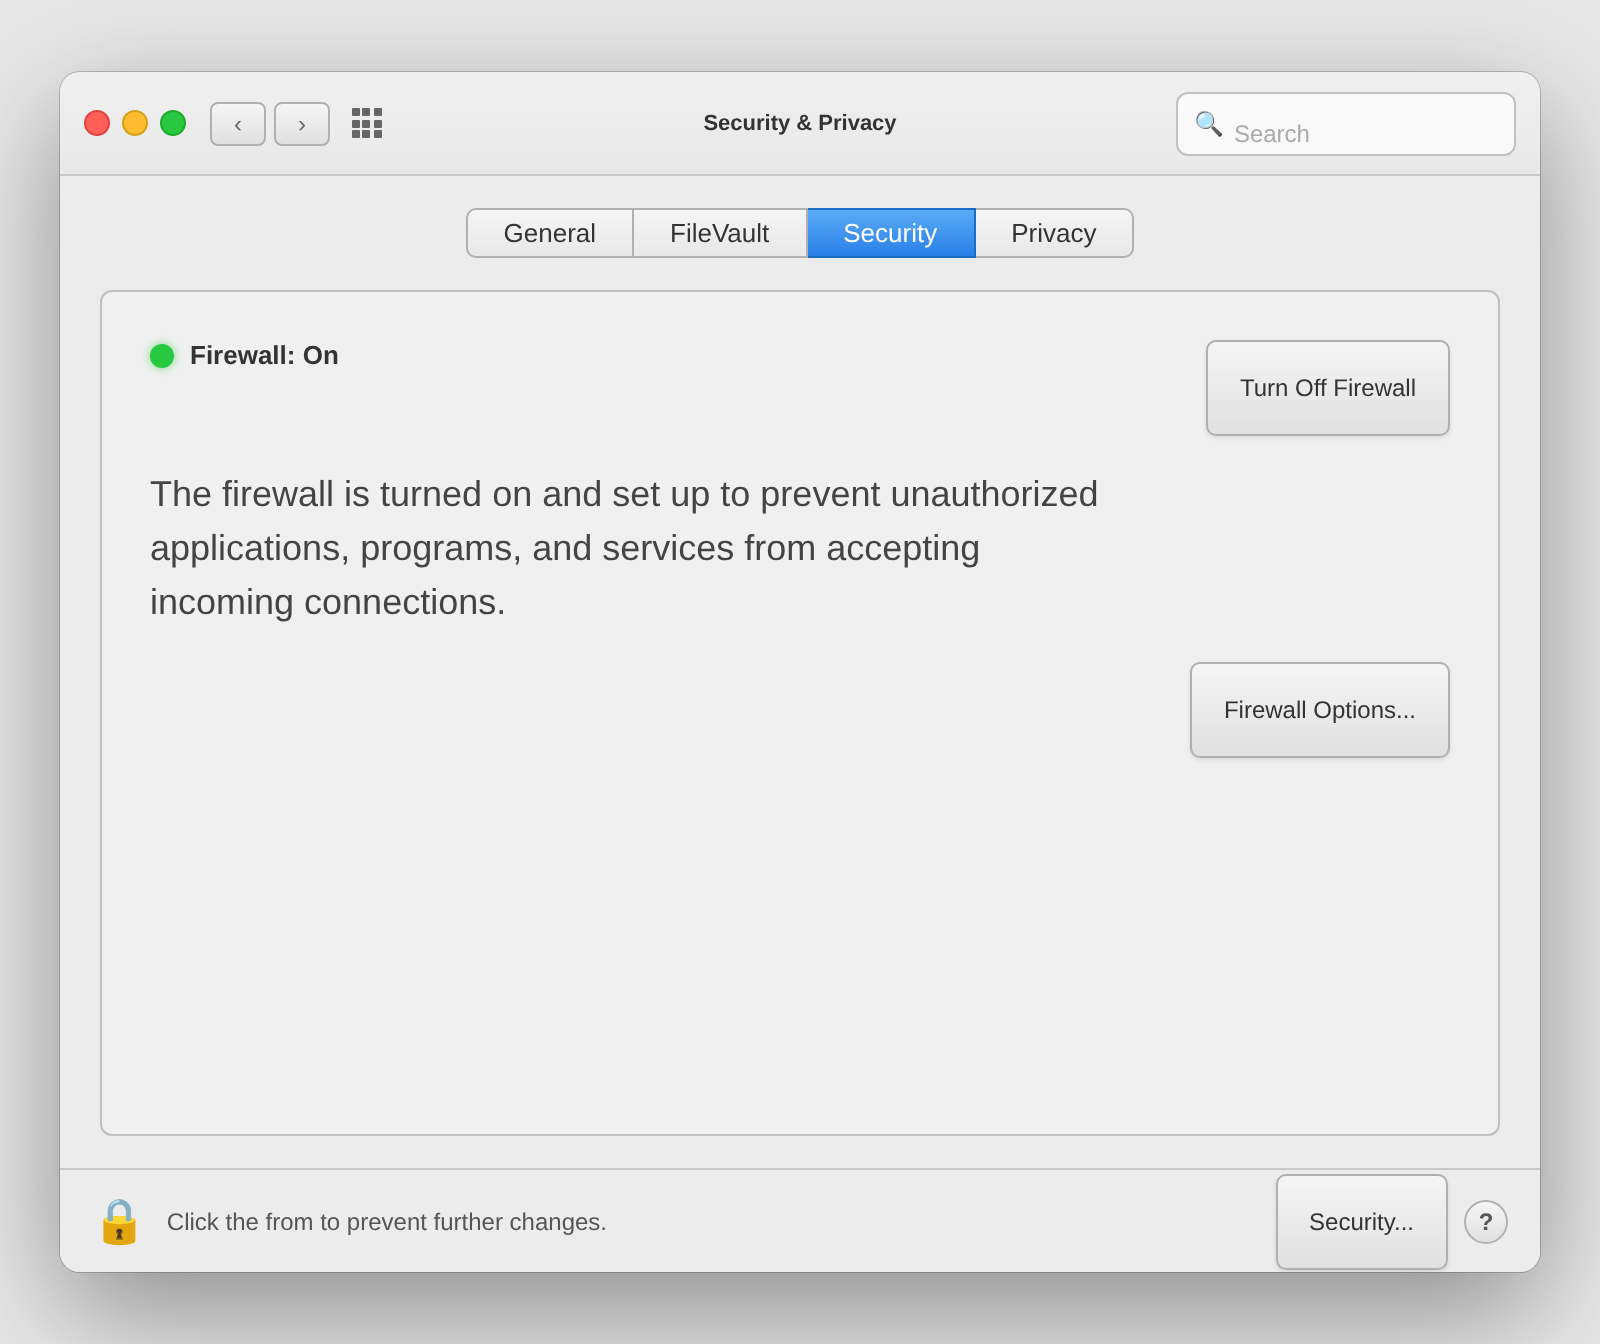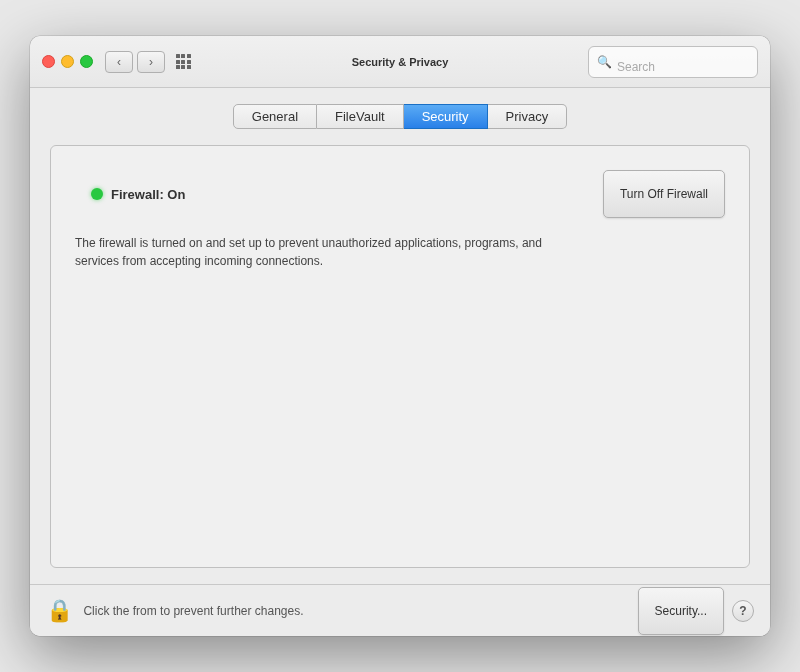--- a/index.html
+++ b/index.html
@@ -190,23 +190,22 @@
       border-radius: 6px;
       flex: 1;
       padding: 24px 24px;
       display: flex;
       flex-direction: column;
       gap: 16px;
     }
 
     .firewall-status-row {
       display: flex;
-      align-items: center;
+      align-items: flex-start;
       justify-content: space-between;
-      margin-left: 16px;
     }
 
     .status-left {
       display: flex;
       align-items: center;
       gap: 8px;
     }
 
     .status-dot {
       width: 12px;
@@ -229,21 +228,21 @@
       border: 0.5px solid #b0b0b0;
       border-radius: 5px;
       font-size: 12px;
       color: #333;
       cursor: pointer;
       white-space: nowrap;
       box-shadow: 0 1px 2px rgba(0,0,0,0.1);
     }
 
     .description-text {
-      font-size: 12px;
+      font-size: 18px;
       color: #444;
       line-height: 1.5;
       max-width: 480px;
     }
 
     .options-row {
       display: flex;
       justify-content: flex-end;
     }
 
@@ -348,20 +347,23 @@
       <div class="firewall-status-row">
         <div class="status-left">
           <div class="status-dot"></div>
           <span class="status-label">Firewall: On</span>
         </div>
         <button class="mac-button">Turn Off Firewall</button>
       </div>
 
       <p class="description-text">The firewall is turned on and set up to prevent unauthorized applications, programs, and services from accepting incoming connections.</p>
 
+      <div class="options-row">
+        <button class="mac-button">Firewall Options...</button>
+      </div>
 
     </div>
   </div>
 
   <div class="bottombar">
     <span class="lock-icon">🔒</span>
     <span class="lock-text">Click the from to prevent further changes.</span>
     <div class="bottom-buttons">
       <button class="mac-button">Security...</button>
       <div class="help-btn">?</div>

